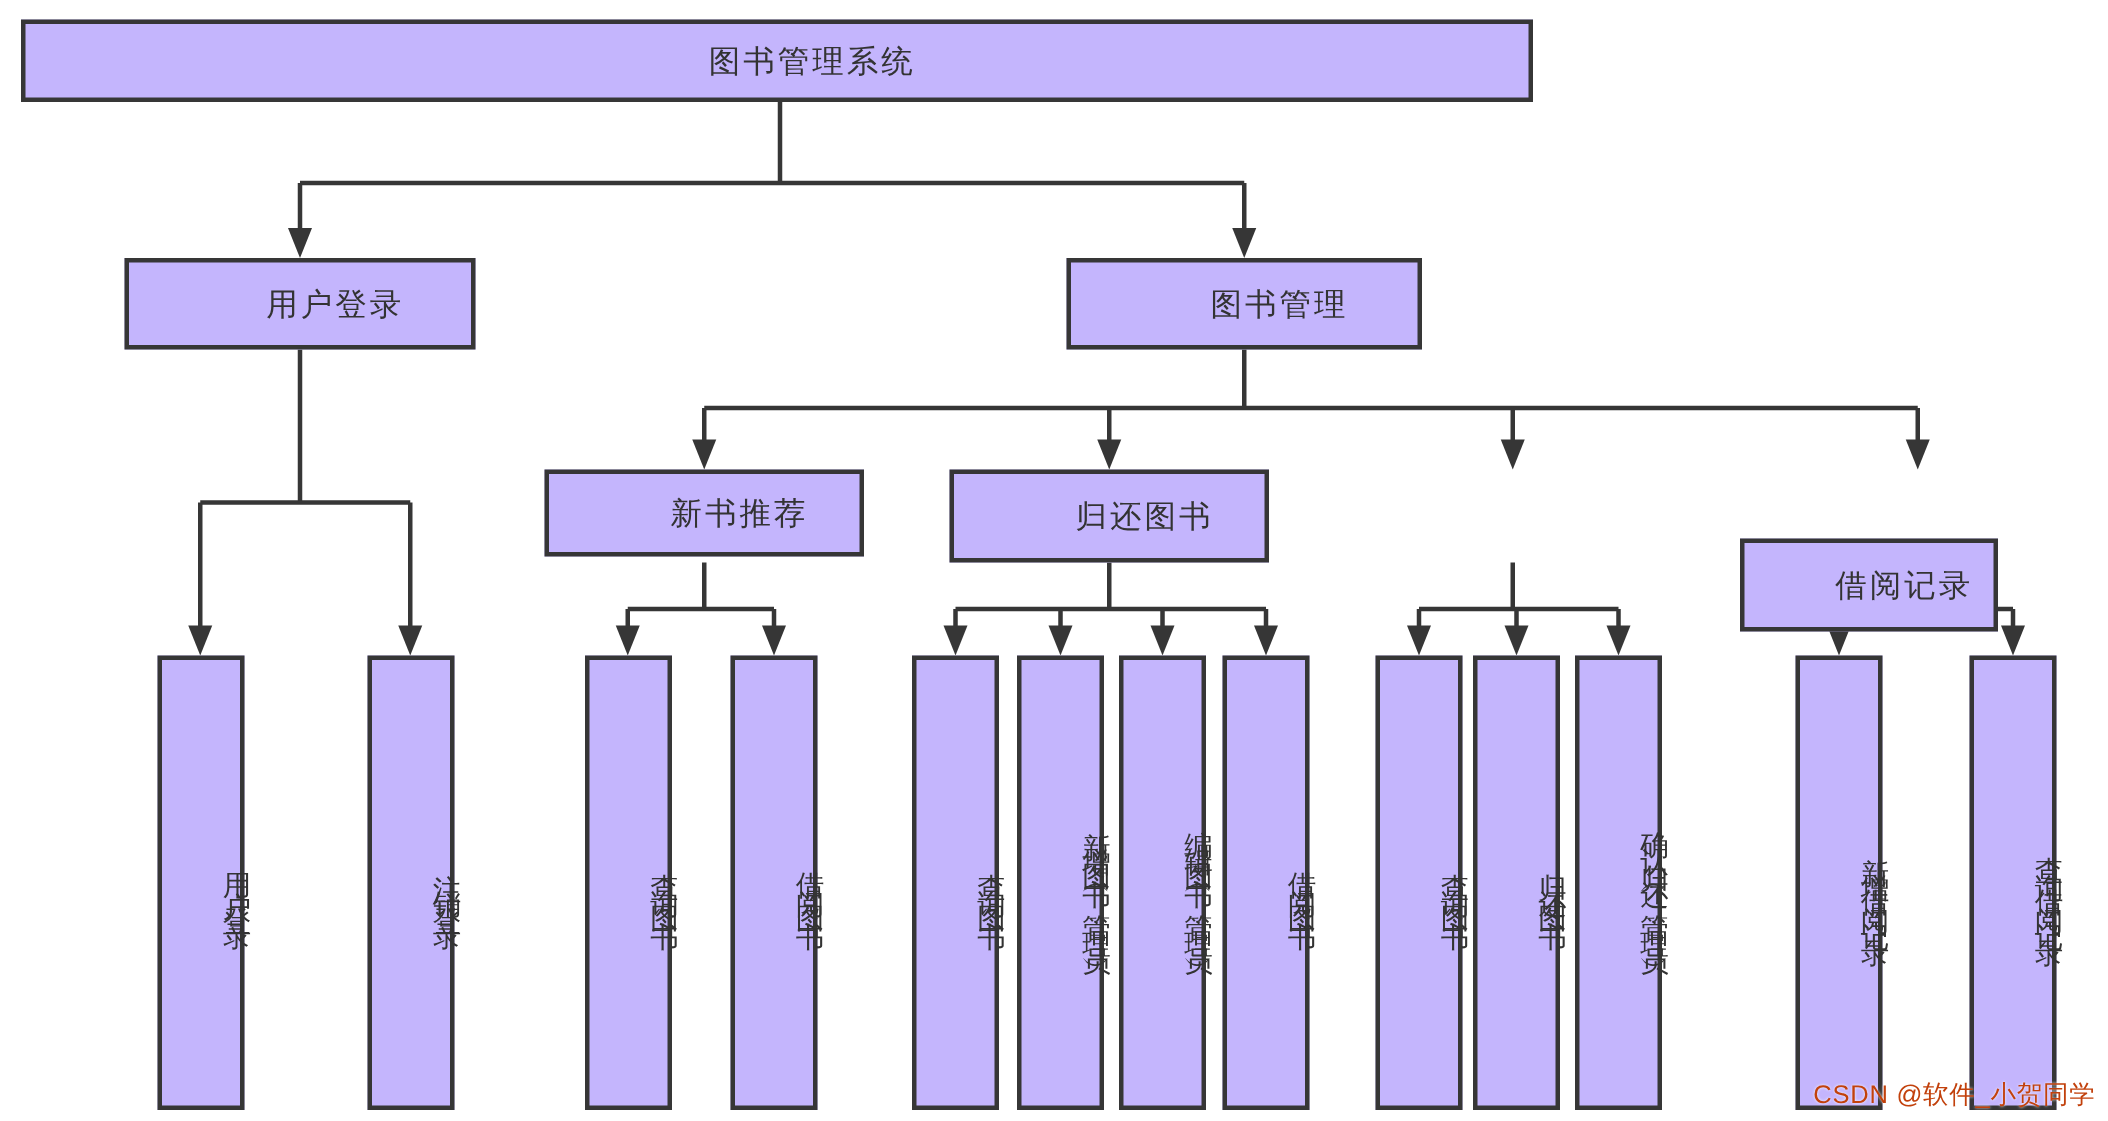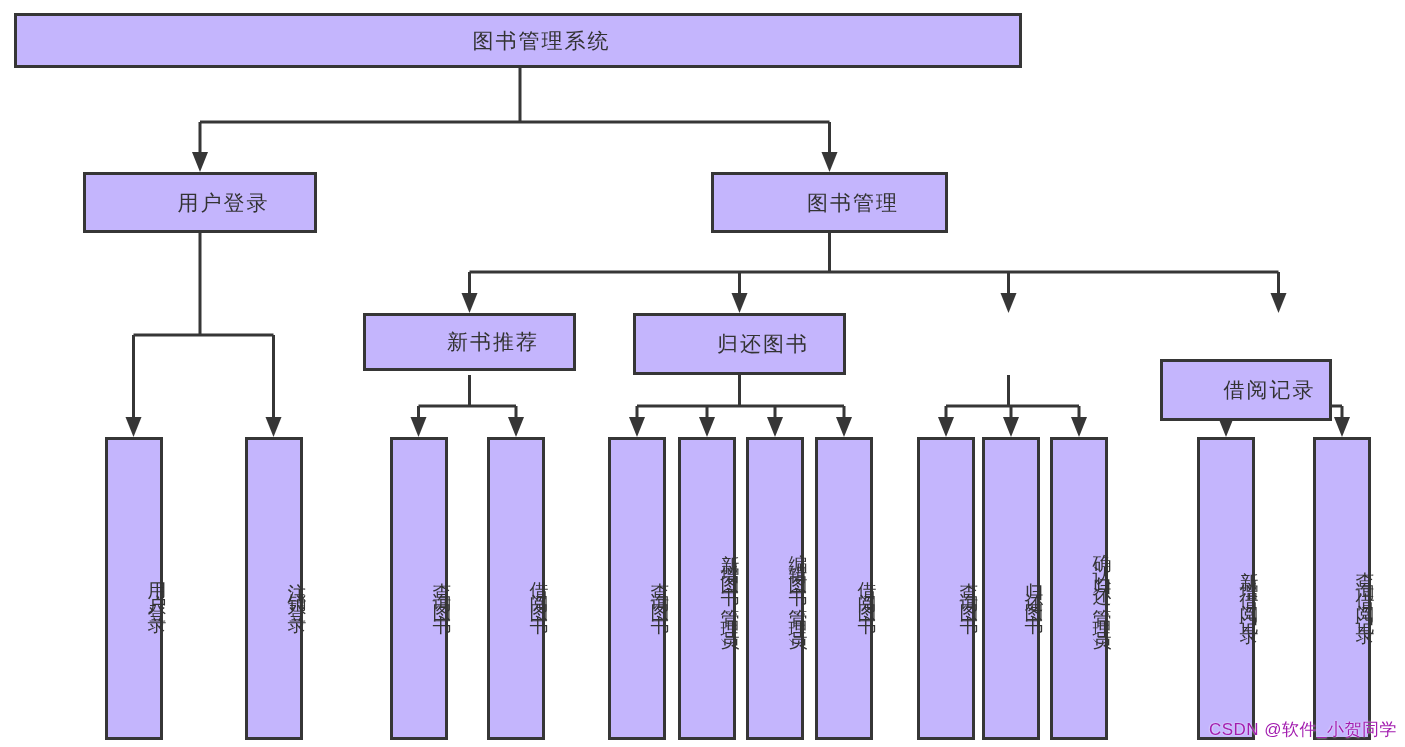--- a/index.html
+++ b/index.html
@@ -31,21 +31,21 @@
     line-height: 1;
     letter-spacing: 11px;
     white-space: nowrap;
   }
   .watermark {
     position: absolute;
     right: 8px;
     bottom: 6px;
     font-size: 17px;
     letter-spacing: 0.5px;
-    color: #a21caf;
+    color: #c2410c;
     z-index: 5;
     text-shadow: 0 0 2px #ffffff;
   }
 </style>
 </head>
 <body>
 
 <div class="stage">
 
   <svg class="connectors" width="1405" height="747" viewBox="0 0 1405 747">

